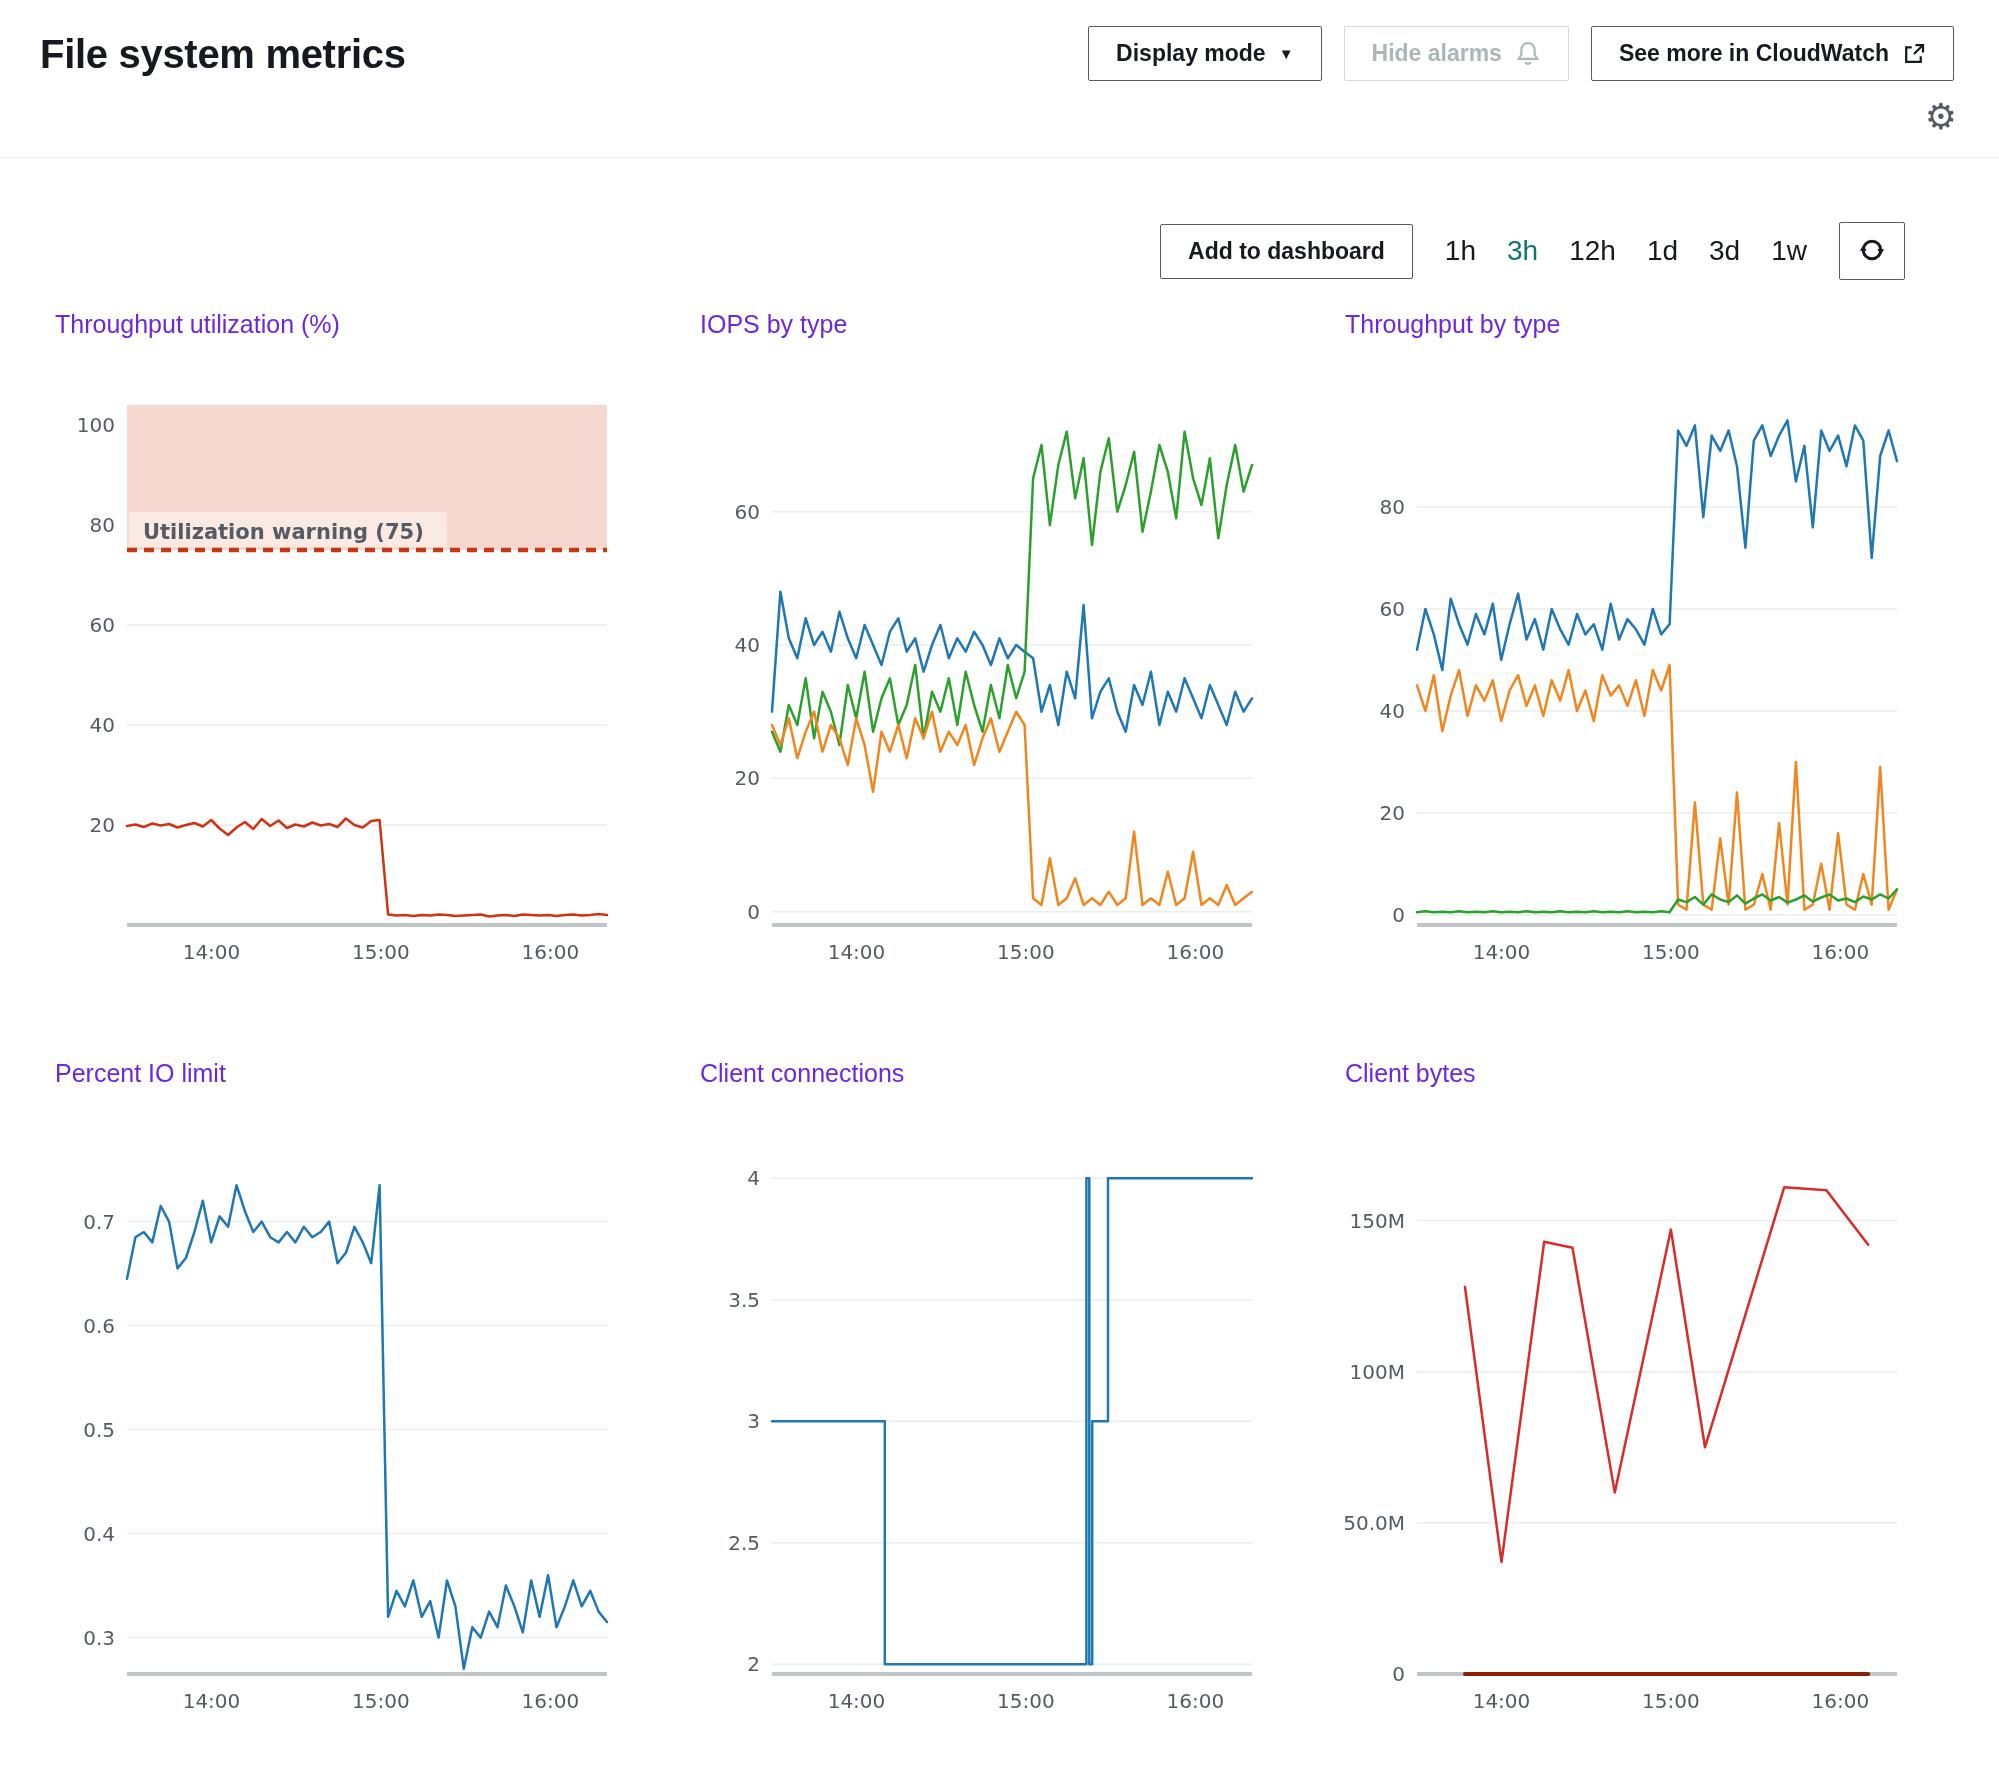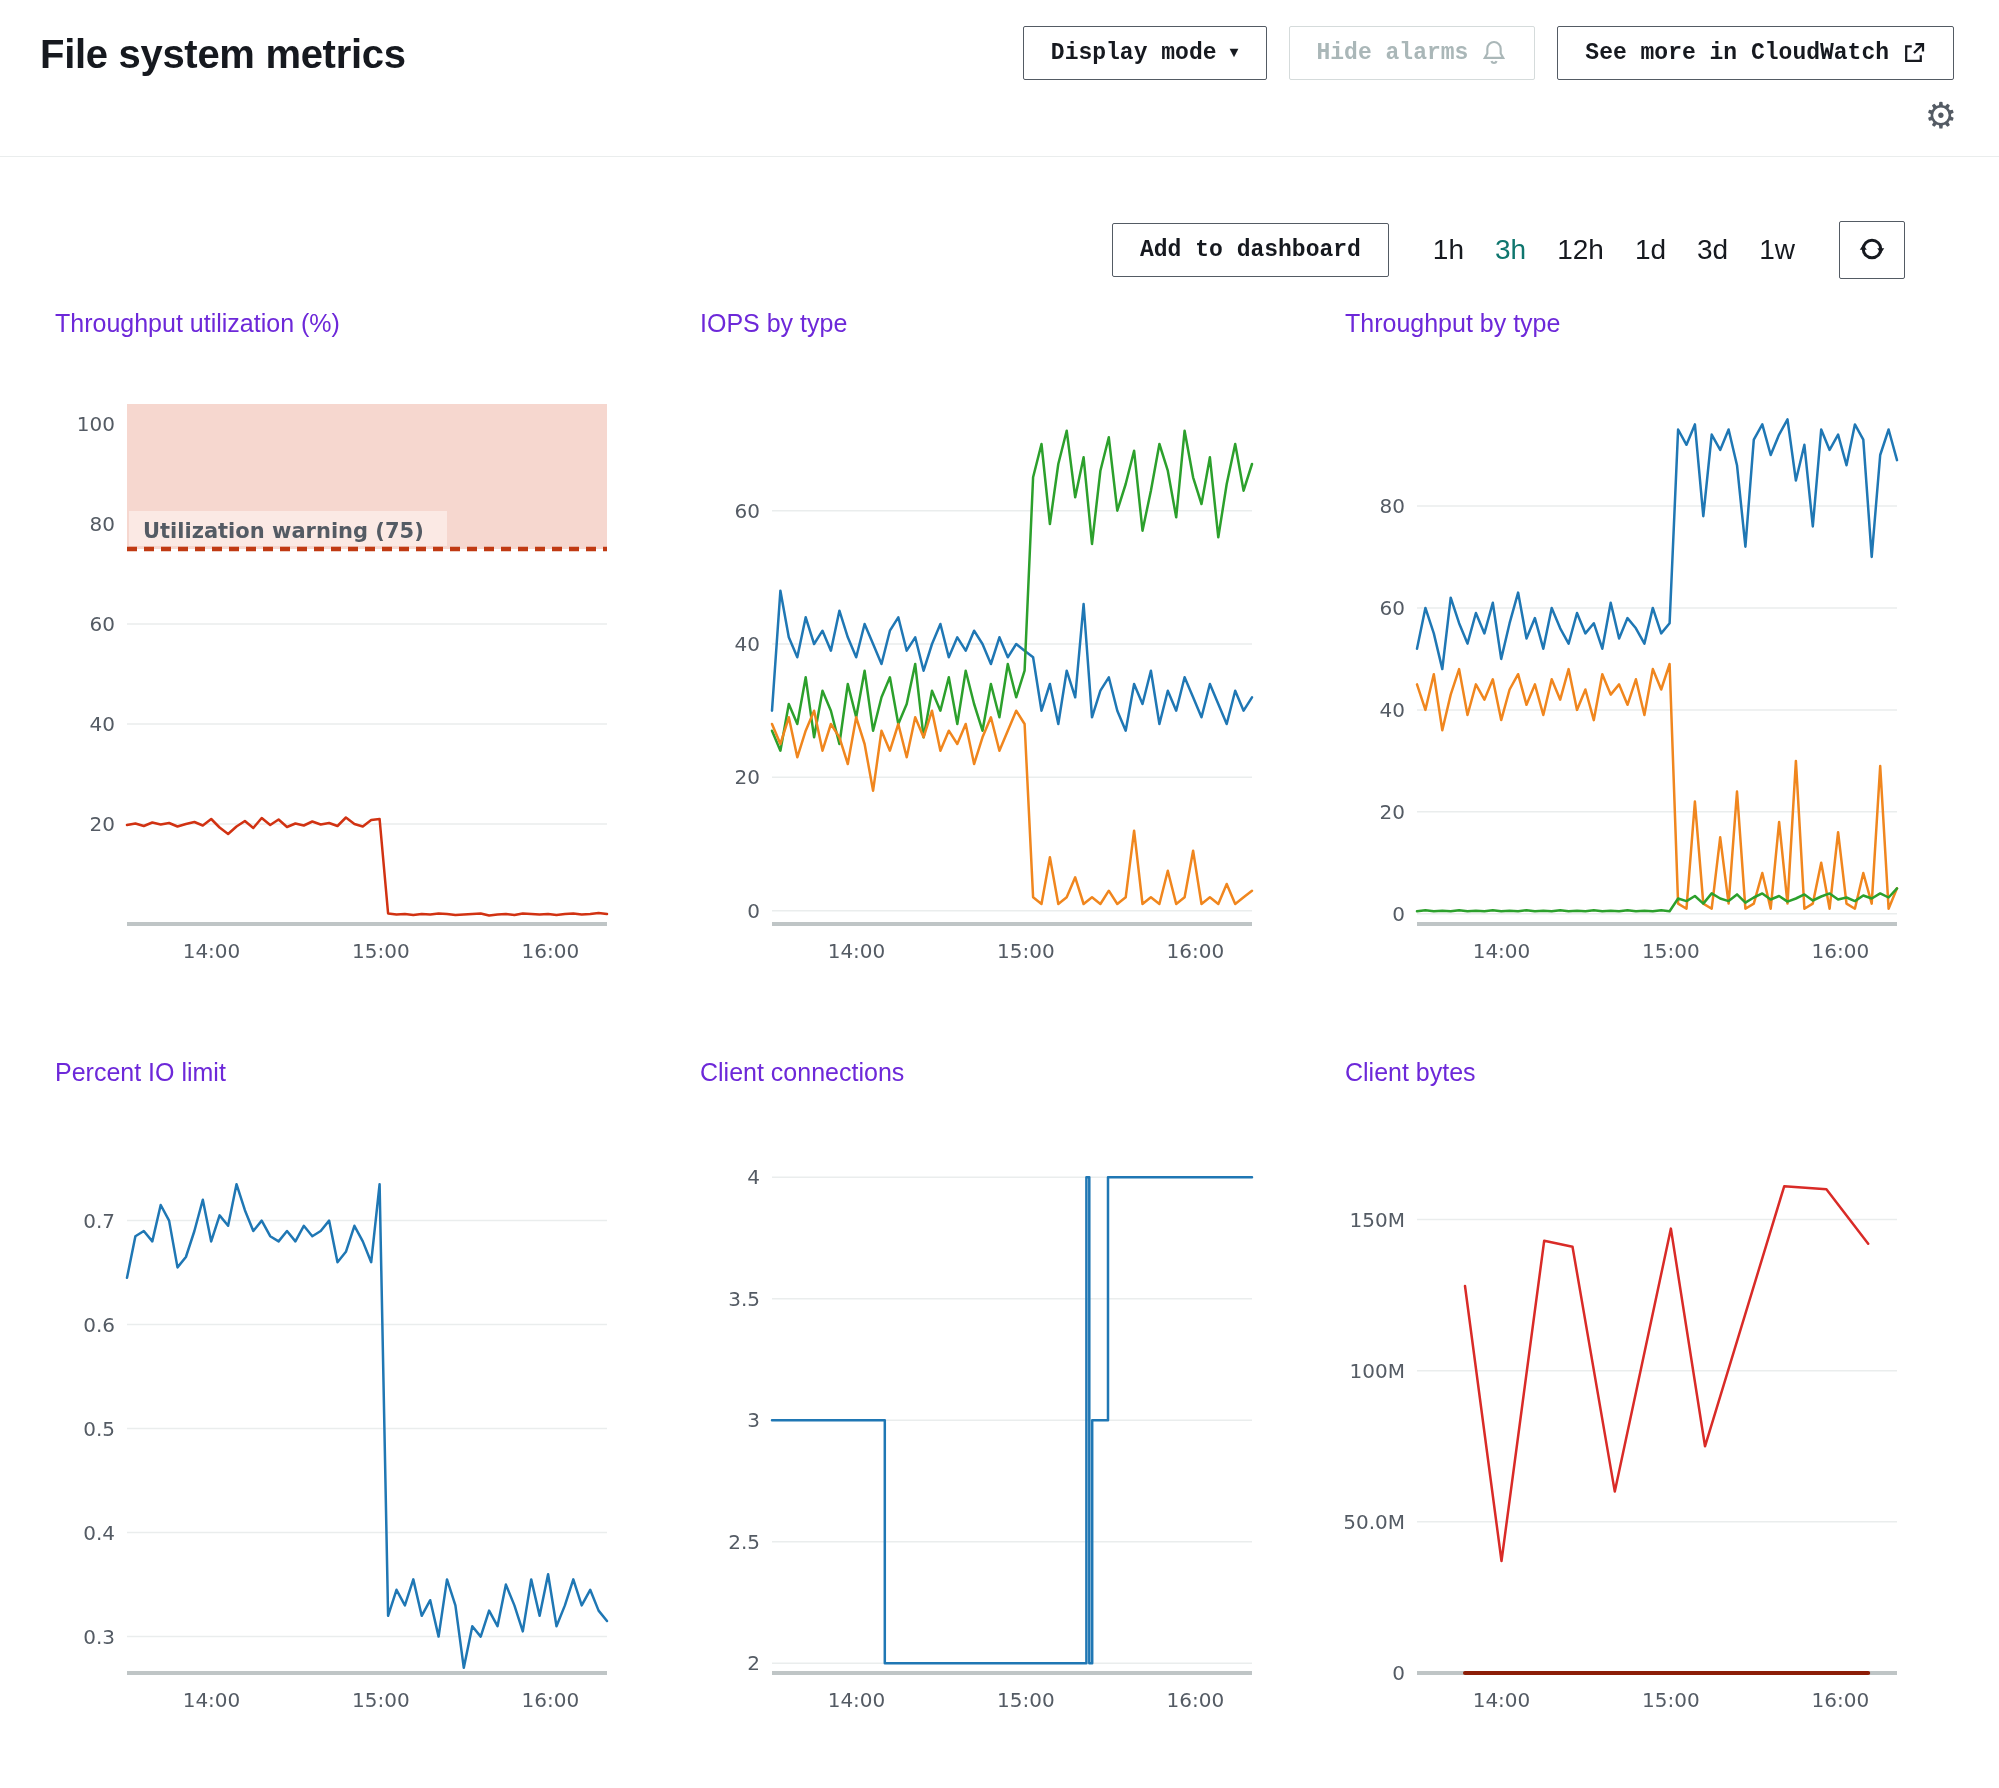--- a/index.html
+++ b/index.html
@@ -6,33 +6,33 @@
   html,body { width:1999px; height:1788px; background:#ffffff; overflow:hidden;
     font-family:"Liberation Sans","DejaVu Sans",sans-serif; color:#16191f; }
 
   
   .header { display:flex; justify-content:space-between; align-items:flex-start;
     padding:26px 45px 0 40px; }
   .page-title { font-size:40px; font-weight:700; letter-spacing:-0.3px; padding-top:6px; }
   .header-buttons { display:flex; gap:22px; }
   .btn { display:inline-flex; align-items:center; gap:13px; background:#fff;
     border:1px solid #545b64; border-radius:2px; padding:13px 27px;
-    font-family:Liberation Mono, monospace; font-size:23px; font-weight:700; color:#16191f; cursor:pointer; }
+    font-family:Liberation Sans, sans-serif; font-size:23px; font-weight:700; color:#16191f; cursor:pointer; }
   .btn .caret { font-size:15px; line-height:1; }
   .btn.disabled { color:#aab7b8; border-color:#d5dbdb; cursor:default; }
   .btn svg { display:block; }
   .gear-row { display:flex; justify-content:flex-end; padding:18px 42px 22px;
     border-bottom:1px solid #eaeded; }
   .gear-btn { background:none; border:none; font-size:36px; line-height:1;
     color:#545b64; cursor:pointer; }
 
   
   .content { width:1850px; margin-left:55px; }
   .toolbar { display:flex; justify-content:flex-end; align-items:center;
-    gap:44px; margin-top:64px; }
+    gap:32px; margin-top:64px; }
   .ranges { display:flex; align-items:center; gap:31px; }
   .ranges a { font-size:28px; font-weight:400; color:#16191f; text-decoration:none; }
   .ranges a.selected { color:#0f766e; }
   .refresh-btn { width:66px; height:58px; display:flex; align-items:center; justify-content:center;
     background:#fff; border:1px solid #545b64; border-radius:2px; cursor:pointer; }
 
   .charts { display:grid; grid-template-columns:repeat(3,560px);
     column-gap:85px; row-gap:92px; margin-top:30px; }
   figure.chart { width:560px; }
   figure.chart figcaption { font-size:25px; color:#6d28d9; margin-bottom:48px; }

